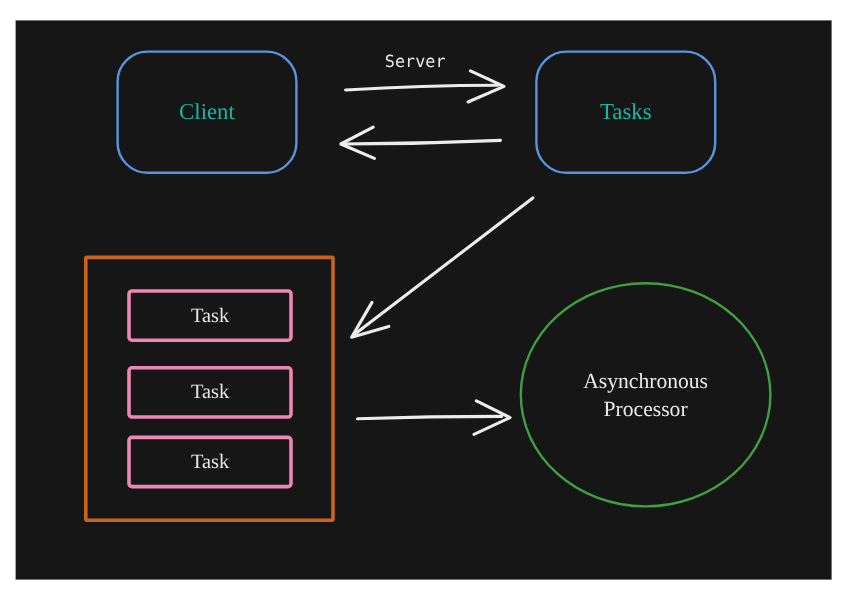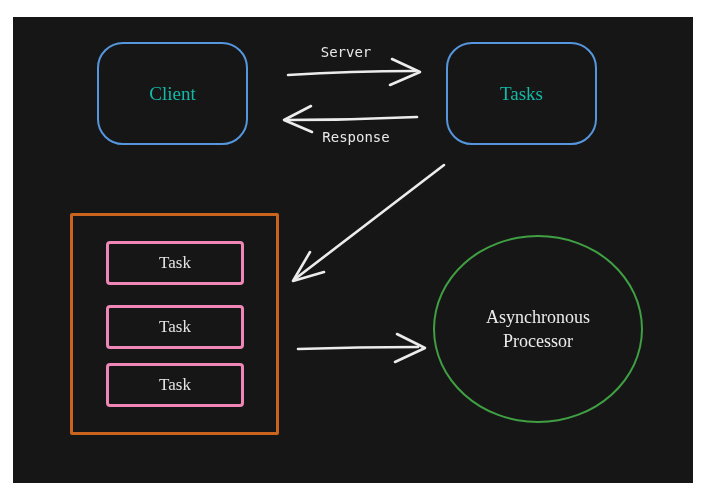--- a/index.html
+++ b/index.html
@@ -127,21 +127,20 @@
 
     <div class="blue-box client-box">
       <span class="node-label">Client</span>
     </div>
 
     <div class="blue-box server-box">
       <span class="node-label">Tasks</span>
     </div>
 
     <div class="arrow-label request-label">Server</div>
-    <div class="arrow-label response-label">Response</div>
 
     <div class="queue-box">
       <div class="task-box task-1">
         <span>Task</span>
       </div>
       <div class="task-box task-2">
         <span>Task</span>
       </div>
       <div class="task-box task-3">
         <span>Task</span>

